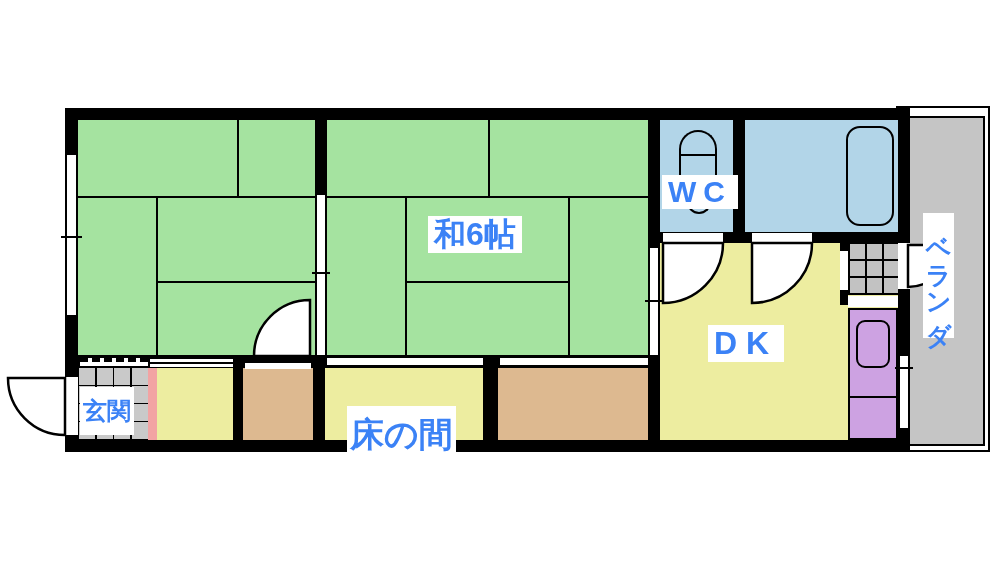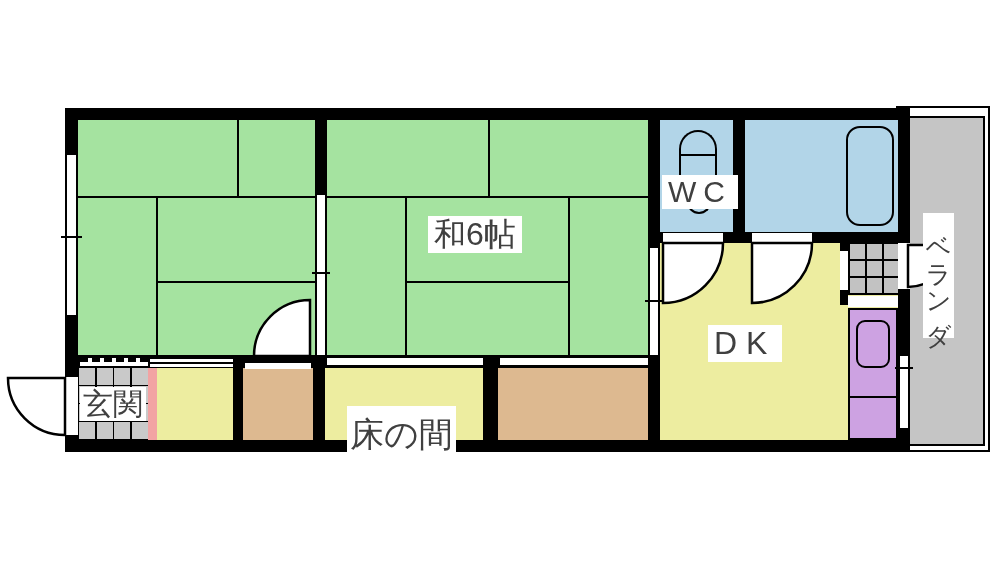--- a/index.html
+++ b/index.html
@@ -6,21 +6,21 @@
   .plan{position:relative;width:1000px;height:562px;background:#fff;overflow:hidden;
         font-family:"Liberation Sans","DejaVu Sans",sans-serif;}
   .abs{position:absolute;}
   .fill{position:absolute;}
   .wallbase{position:absolute;background:#000;}
   .band{position:absolute;background:#fff;}
   .vslider{position:absolute;background:#fff;border-left:2px solid #000;border-right:2px solid #000;box-sizing:border-box;}
   .hband{position:absolute;background:#fff;border-top:2px solid #000;border-bottom:2px solid #000;box-sizing:border-box;}
   .tick{position:absolute;background:#000;}
   .tat{position:absolute;background:#000;}
-  .rlabel{position:absolute;background:#fff;color:#404040;font-weight:normal;line-height:1.08;
+  .rlabel{position:absolute;background:#fff;color:#3b82f6;font-weight:bold;line-height:1.08;
           padding:1px 6px;white-space:nowrap;z-index:40;}
   .vlabel{writing-mode:vertical-rl;text-orientation:upright;padding:6px 2px;}
   .fixture{position:absolute;box-sizing:border-box;}
   svg.doors{position:absolute;left:0;top:0;z-index:30;pointer-events:none;}
   .grid-genkan{background-color:#c9c9c9;
     background-image:repeating-linear-gradient(0deg,#000 0 1.5px,transparent 1.5px 18px),
                      repeating-linear-gradient(90deg,#000 0 1.5px,transparent 1.5px 17.5px);}
   .grid-kitchen{background-color:#c2c2c2;
     background-image:repeating-linear-gradient(0deg,#000 0 2px,transparent 2px 17px),
                      repeating-linear-gradient(90deg,#000 0 2px,transparent 2px 17px);}
@@ -101,17 +101,17 @@
   </svg>
 
   <div class="fixture" style="left:679px;top:130px;width:38px;height:24px;border:2px solid #000;border-bottom:none;border-radius:19px 19px 0 0;"></div>
   <div class="fixture" style="left:679px;top:154px;width:38px;height:28px;border:2px solid #000;border-bottom:none;"></div>
   <div class="fixture" style="left:687px;top:198px;width:24px;height:16px;border:2px solid #000;border-top:none;border-radius:0 0 12px 12px;"></div>
   <div class="fixture" style="left:846px;top:126px;width:48px;height:100px;border:2px solid #000;border-radius:14px;"></div>
 
   <div class="rlabel" style="left:428px;top:216px;font-size:32px;">和6帖</div>
   <div class="rlabel" style="left:662px;top:175px;font-size:30px;letter-spacing:7px;">WC</div>
   <div class="rlabel" style="left:708px;top:325px;font-size:32px;letter-spacing:9px;">DK</div>
-  <div class="rlabel" style="left:80px;top:387px;font-size:30px;padding:1px 3px;">玄関</div>
+  <div class="rlabel" style="left:80px;top:387px;font-size:24px;padding:11px 3px;">玄関</div>
   <div class="rlabel" style="left:347px;top:406px;font-size:34px;padding:10px 3px;">床の間</div>
   <div class="rlabel vlabel" style="left:923px;top:213px;font-size:25px;">ベランダ</div>
 
 </div>
 
 </body></html>

